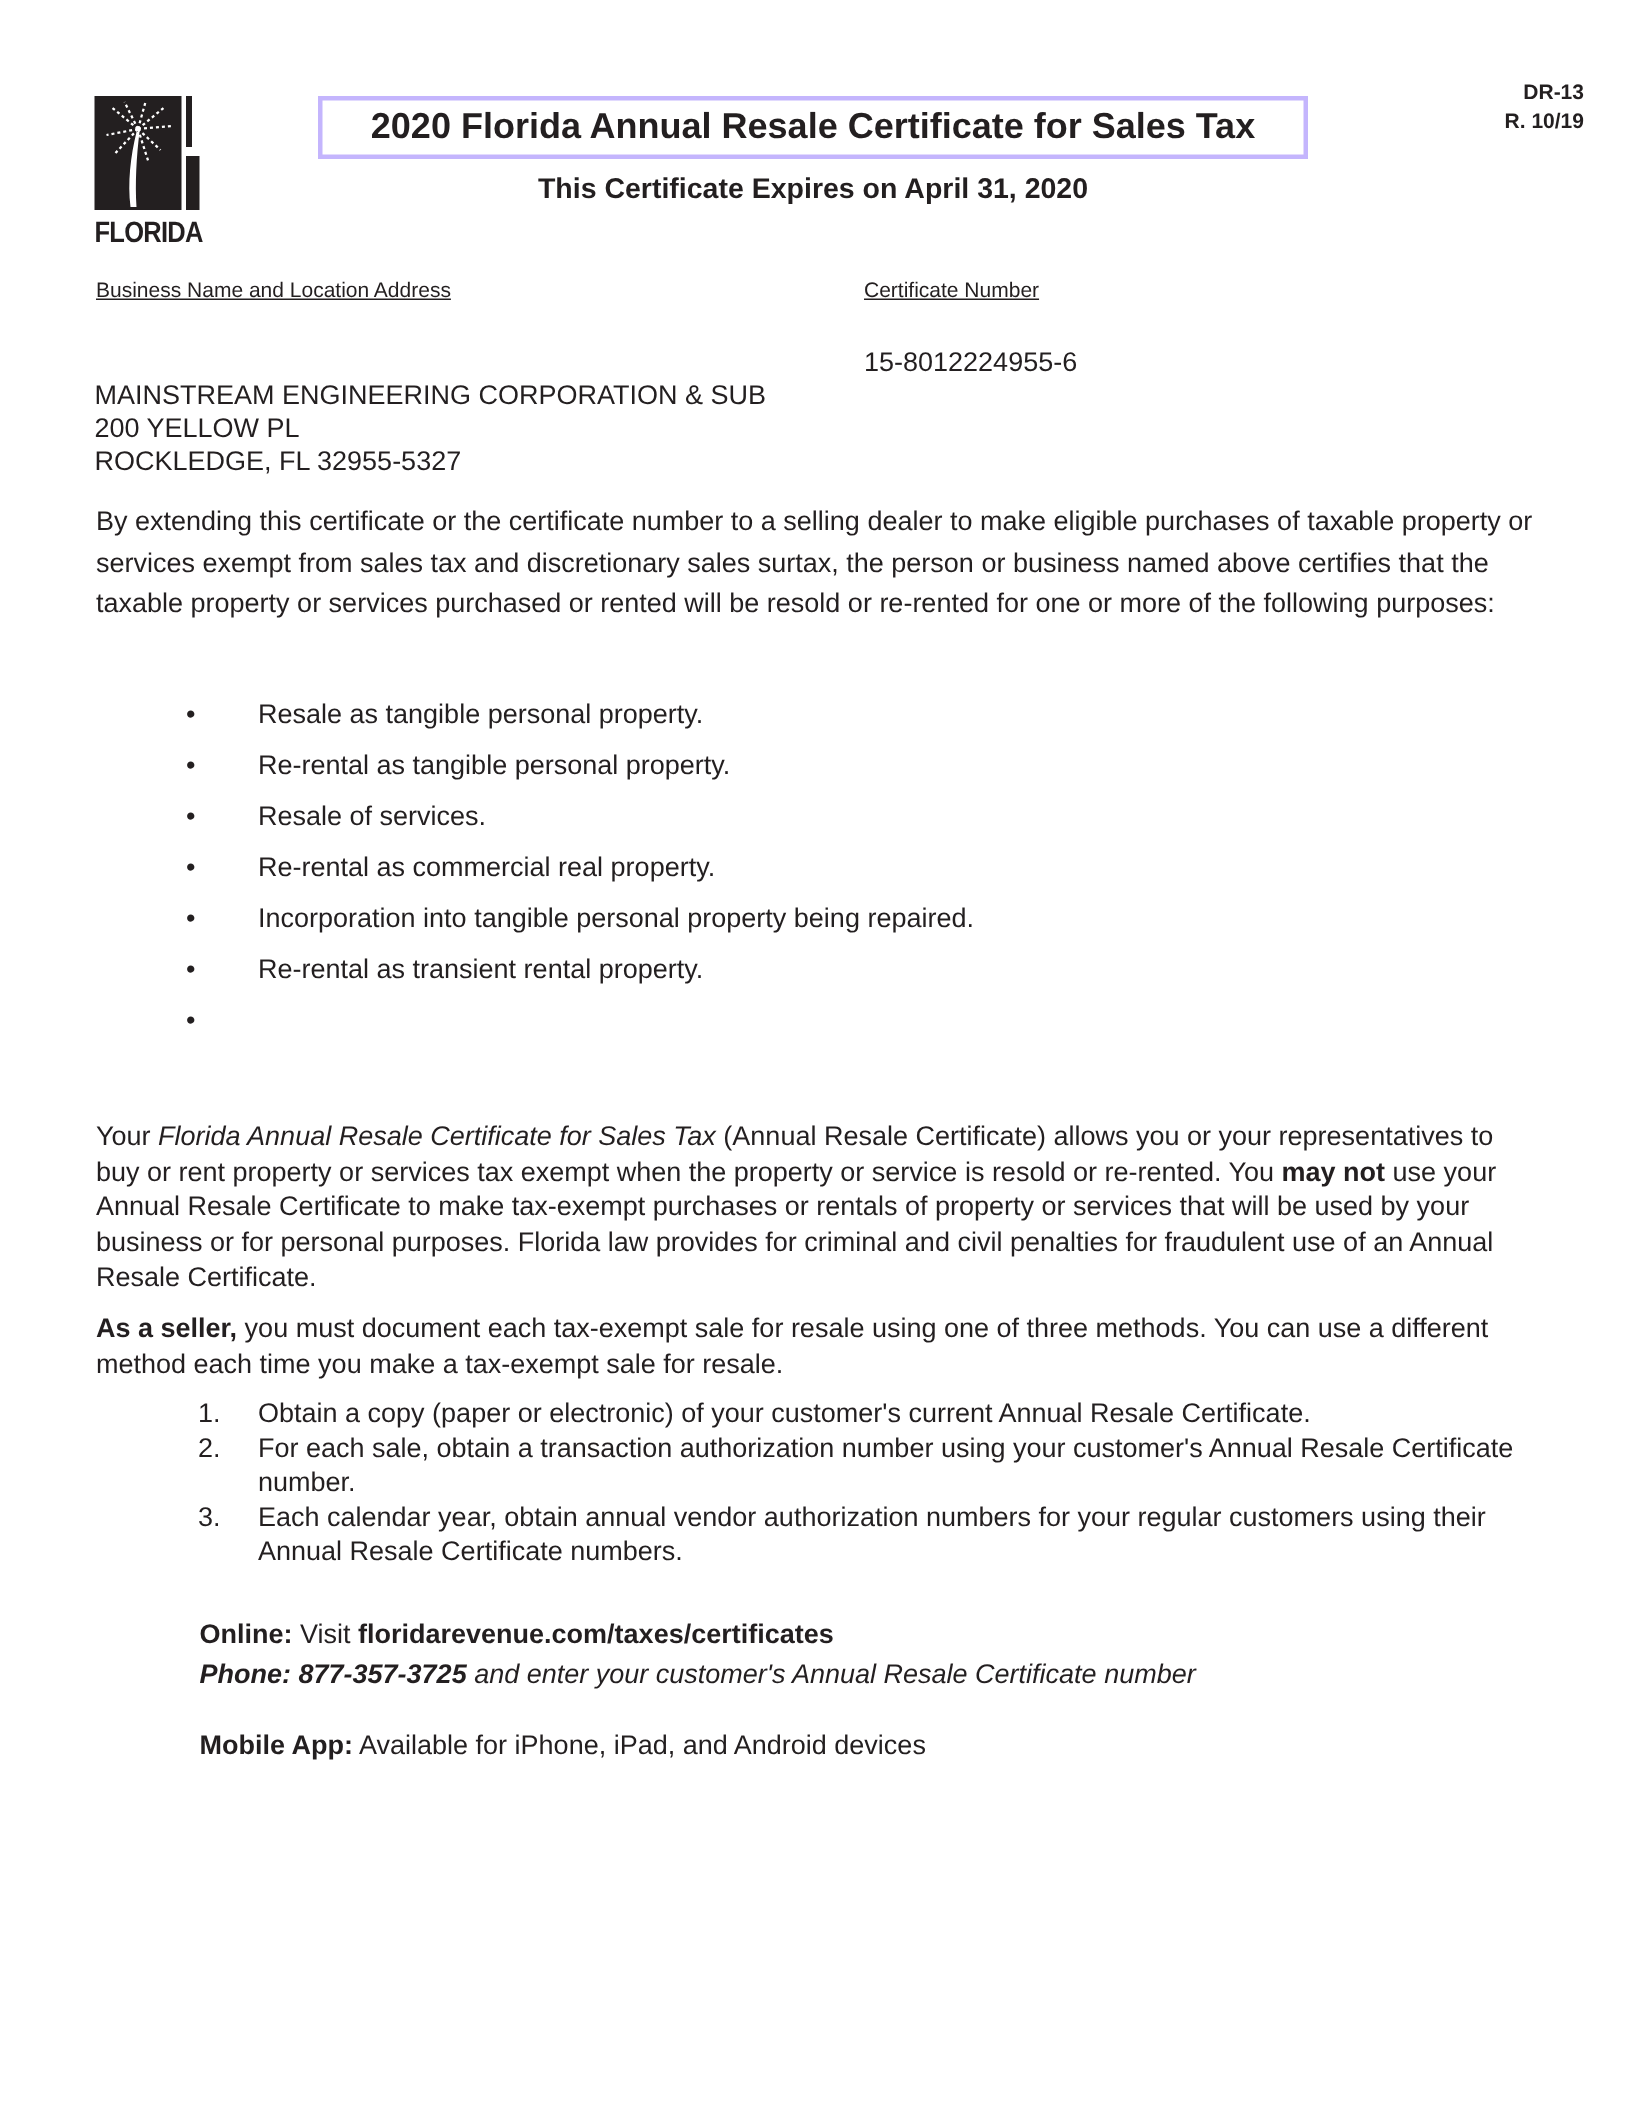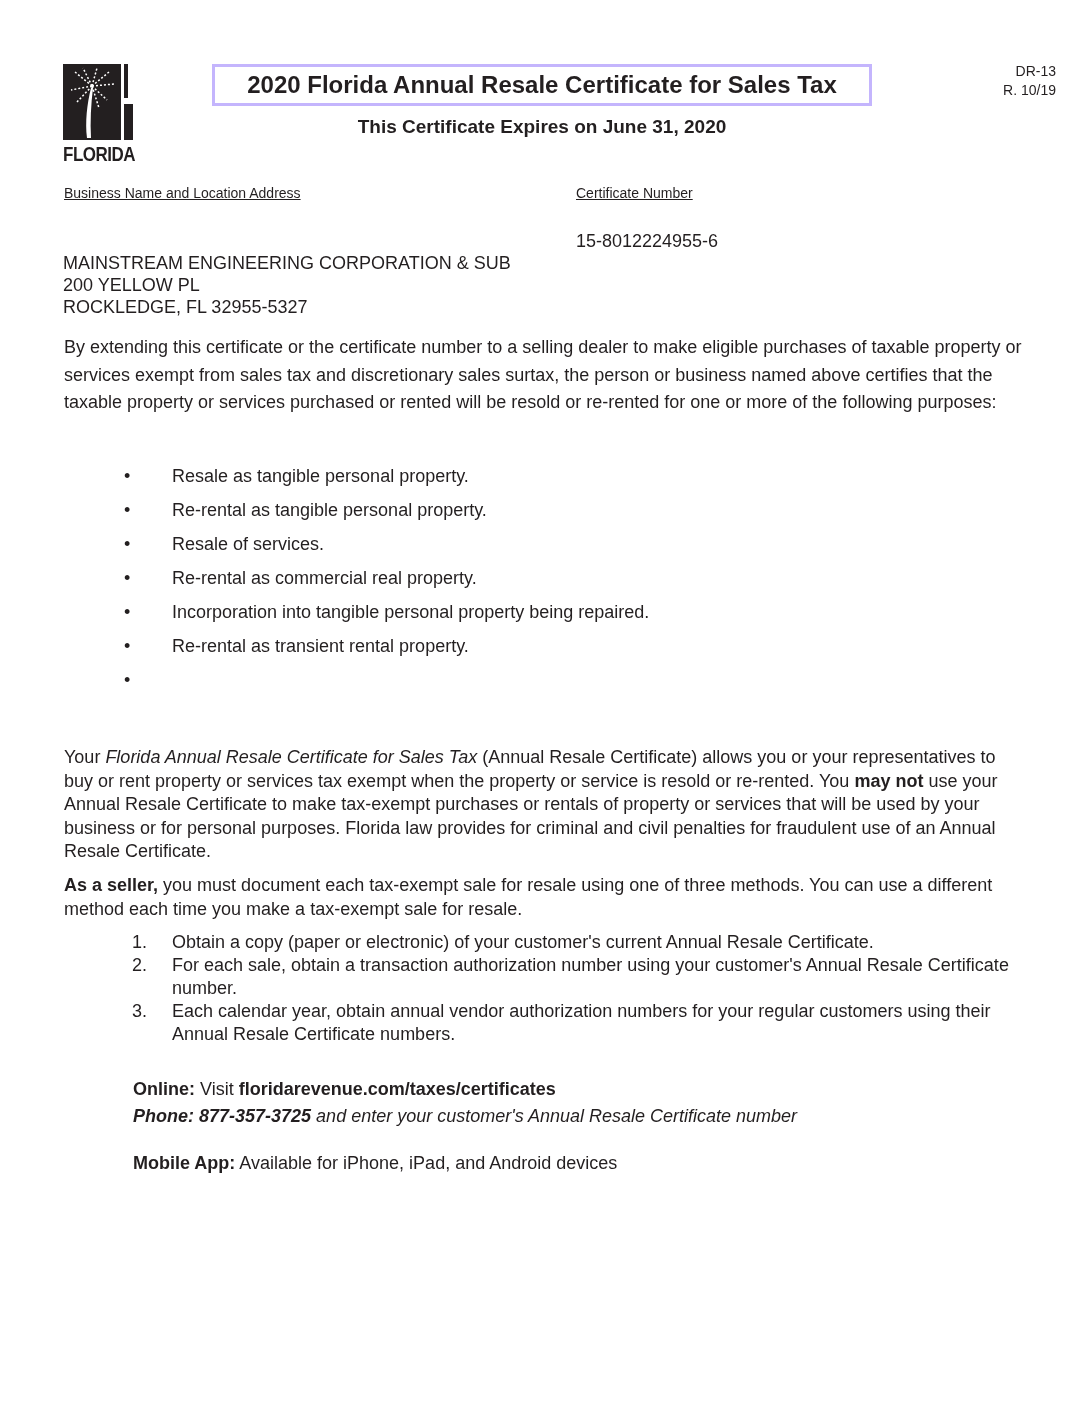--- a/index.html
+++ b/index.html
@@ -6,21 +6,21 @@
   body { width:1088px; height:1408px; position:relative; overflow:hidden;
          font-family:"Liberation Sans", sans-serif; color:#231f20; }
   .abs { position:absolute; }
   .logo { left:63px; top:62px; width:72px; height:102px; }
   .logo-box { position:absolute; left:0; top:2px; width:58px; height:76px; background:#231f20; }
   .logo-bar1 { position:absolute; left:61px; top:2px; width:4px; height:34px; background:#231f20; }
   .logo-bar2 { position:absolute; left:61px; top:42px; width:9px; height:36px; background:#231f20; }
   .logo-text { position:absolute; left:0; top:82px; font-weight:bold; font-size:17px; letter-spacing:-0.5px; transform:scaleY(1.15); transform-origin:left top; }
   .title-box { left:212px; top:64px; width:660px; height:42px; border:3px solid #c4b5fd; box-sizing:border-box;
                display:flex; align-items:center; justify-content:center; font-size:24px; font-weight:bold; }
-  .form-id { right:32px; top:62px; text-align:right; font-weight:normal; font-size:14px; line-height:19px; }
+  .form-id { right:32px; top:52px; text-align:right; font-weight:bold; font-size:14px; line-height:19px; }
   .expires { left:212px; top:116px; width:660px; text-align:center; font-weight:bold; font-size:19px; }
   .label-u { text-decoration:underline; font-size:14px; }
   .biz-label { left:64px; top:185px; }
   .cert-label { left:576px; top:185px; }
   .cert-num { left:576px; top:231px; font-size:18px; }
   .address { left:63px; top:252px; font-size:18px; line-height:22px; }
   .para { left:64px; width:960px; font-size:18px; }
   .p1 { top:334px; line-height:27.5px; }
   .bullets { left:124px; top:465px; width:900px; font-size:18px; }
   .bullet { position:relative; padding-left:48px; line-height:23px; margin-bottom:11px; }
@@ -59,21 +59,21 @@
   <div class="logo-text">FLORIDA</div>
 </div>
 
 <div class="abs title-box">2020 Florida Annual Resale Certificate for Sales Tax</div>
 
 <div class="abs form-id">
   <div>DR-13</div>
   <div>R. 10/19</div>
 </div>
 
-<div class="abs expires">This Certificate Expires on June 31, 2020</div>
+<div class="abs expires">This Certificate Expires on April 31, 2020</div>
 
 <div class="abs label-u biz-label">Business Name and Location Address</div>
 <div class="abs label-u cert-label">Certificate Number</div>
 <div class="abs cert-num">15-8012224955-6</div>
 
 <div class="abs address">
   <div>MAINSTREAM ENGINEERING CORPORATION &amp; SUB</div>
   <div>200 YELLOW PL</div>
   <div>ROCKLEDGE, FL 32955-5327</div>
 </div>

